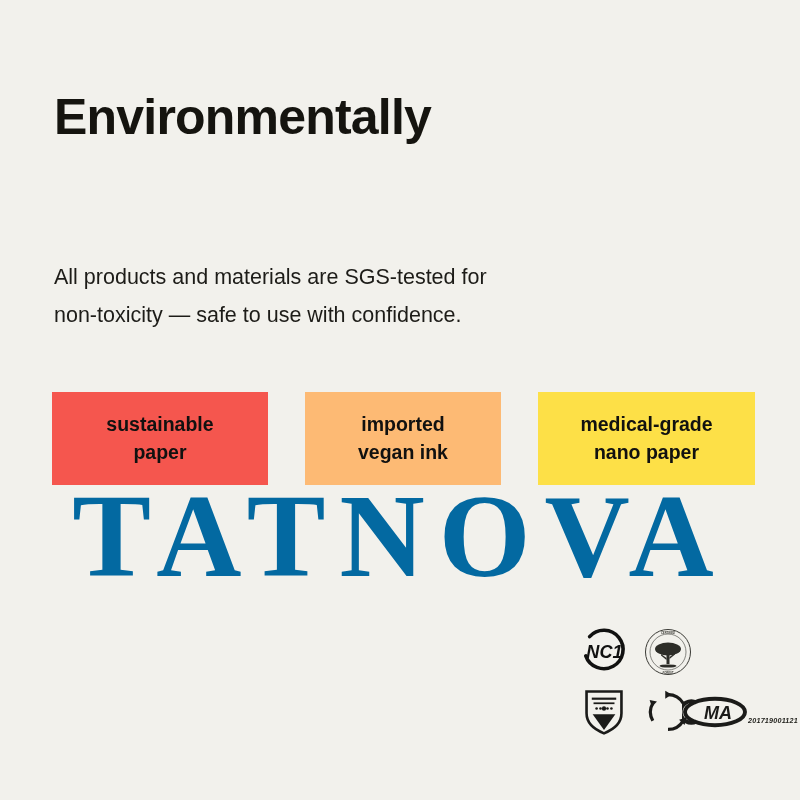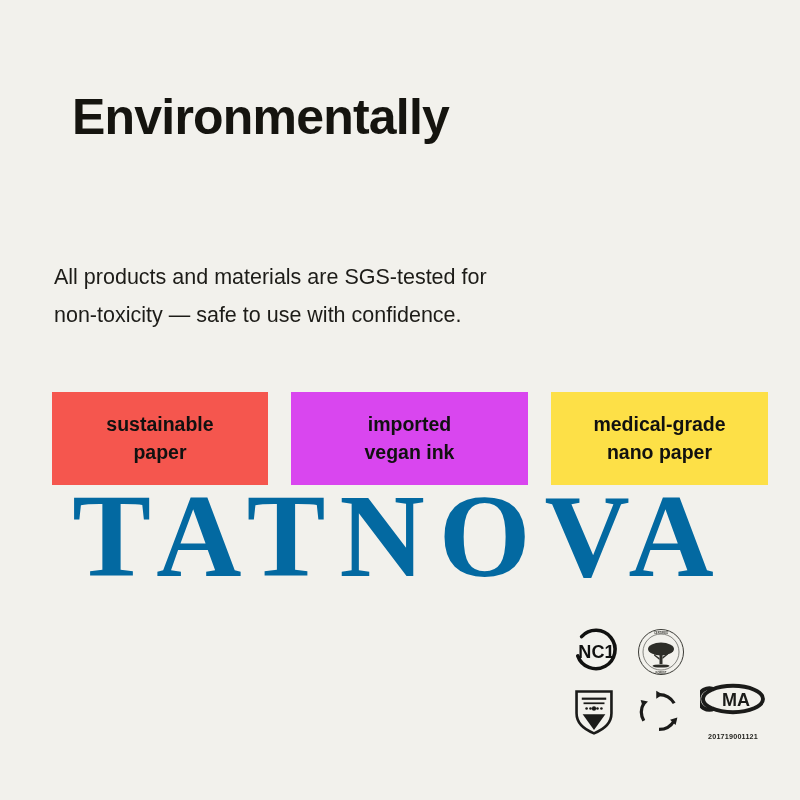--- a/index.html
+++ b/index.html
@@ -45,21 +45,20 @@
     position: absolute;
     left: 54px;
     top: 52px;
     width: 640px;
     font-size: 50px;
     line-height: 1.26;
     font-weight: 700;
     letter-spacing: -0.8px;
     color: #15140f;
     z-index: 2;
-    margin-left: 18px;
   }
   .heading-line { display: block; }
 
   
   .subcopy {
     position: absolute;
     left: 54px;
     top: 236px;
     width: 620px;
     font-size: 21.5px;
@@ -69,81 +68,83 @@
     z-index: 2;
   }
   .subcopy-line { display: block; }
 
   
   .chips {
     position: absolute;
     left: 52px;
     top: 392px;
     display: flex;
-    gap: 23px;
+    gap: 37px;
     z-index: 2;
   }
   .chip {
     height: 93px;
     box-sizing: border-box;
     display: flex;
     flex-direction: column;
     align-items: center;
     justify-content: center;
     padding: 0 14px;
     font-size: 19.5px;
     font-weight: 700;
     line-height: 1.42;
     color: #111110;
     text-align: center;
     white-space: nowrap;
   }
   .chip-0 { width: 216px; background: #f5564e; }
-  .chip-1 { width: 237px; background: #d946ef; justify-content: center; }
+  .chip-1 { width: 196px; background: #fdba74; justify-content: center; }
   .chip-2 { width: 217px; background: #fde047; }
   .chip-line { display: block; }
 
   
   .certs {
     position: absolute;
     left: 572px;
     top: 618px;
     width: 210px;
     z-index: 2;
   }
   .cert-row {
     display: flex;
     align-items: flex-end;
     justify-content: flex-start;
     height: 62px;
   }
   .cert {
     display: flex;
     align-items: center;
+    justify-content: center;
     color: #1b1b19;
+    font-style: italic;
   }
   .cert-nc1   { width: 64px; height: 56px; }
   .cert-tree  { width: 64px; height: 56px; }
   .cert-sgs   { width: 78px; height: 56px; }
   .cert-shield{ width: 64px; height: 60px; }
   .cert-recyc { width: 64px; height: 60px; }
   .cert-cma   { width: 80px; height: 60px; }
 
   .sgs-word {
     font-family: "Liberation Sans", sans-serif;
     font-weight: 700;
     font-size: 40px;
     letter-spacing: -1px;
     color: #111110;
     line-height: 1;
     transform: scaleX(0.94);
   }
   .cma-wrap {
     display: flex;
-    flex-direction: column;
+    flex-direction: row;
     align-items: center;
     justify-content: flex-end;
   }
   .cma-code {
     font-family: "Liberation Sans", sans-serif;
     font-size: 7.2px;
     font-weight: 700;
     letter-spacing: 0.2px;
     color: #24241f;
     margin-top: 17px;

